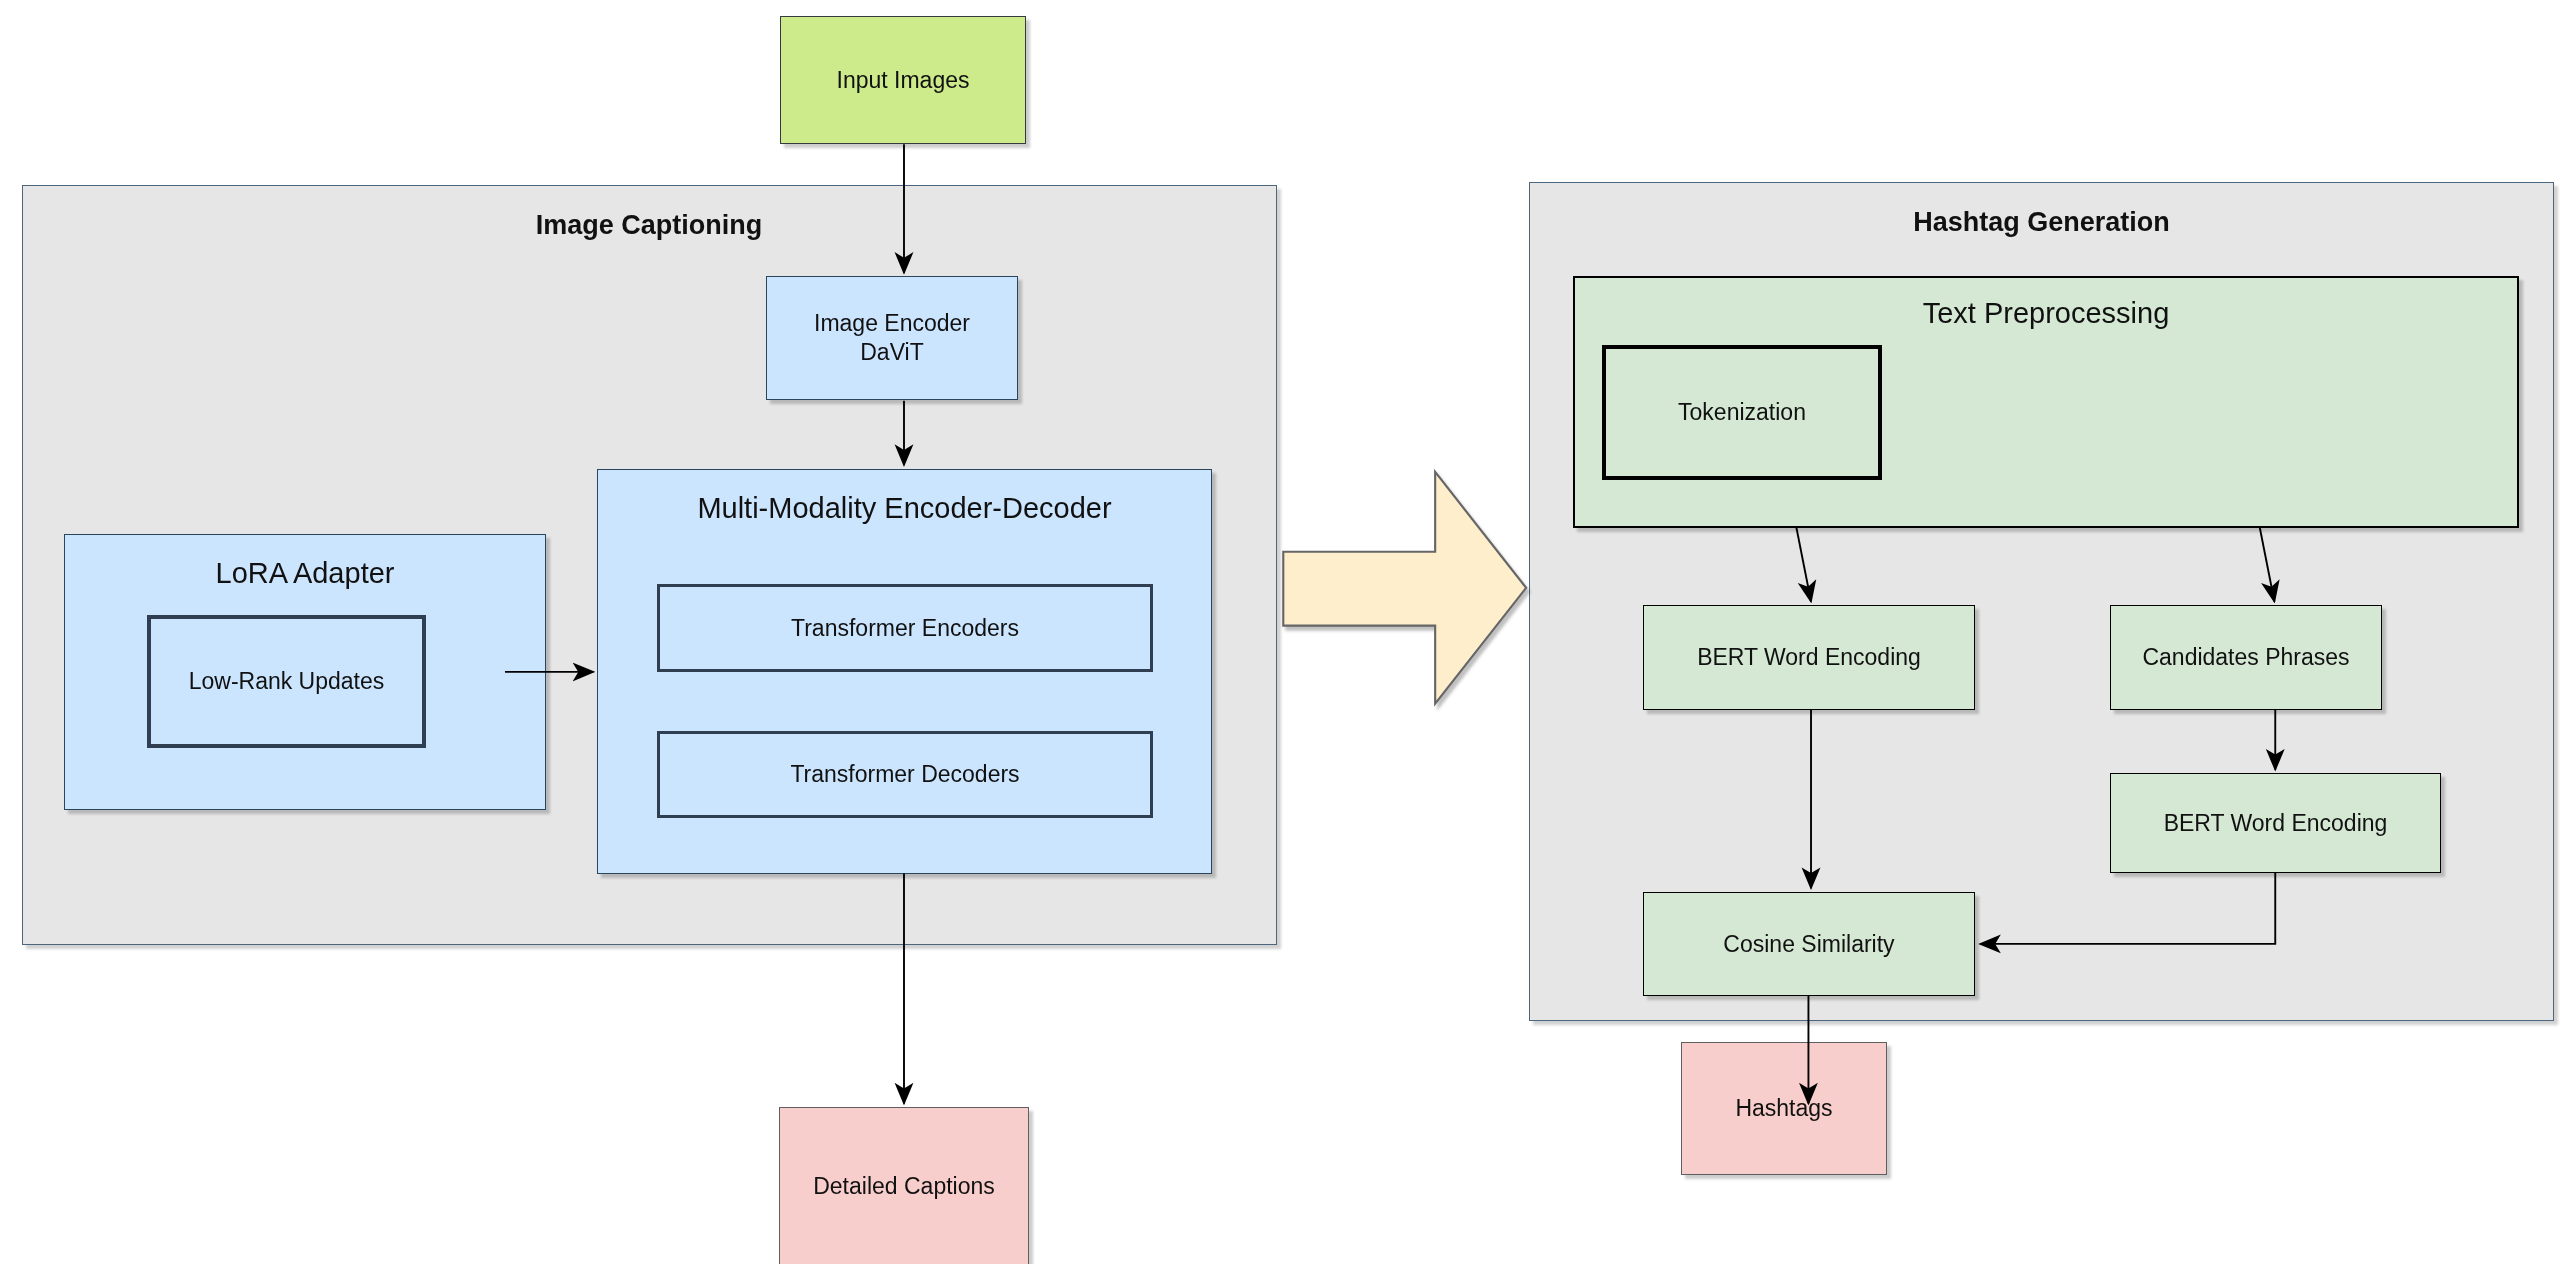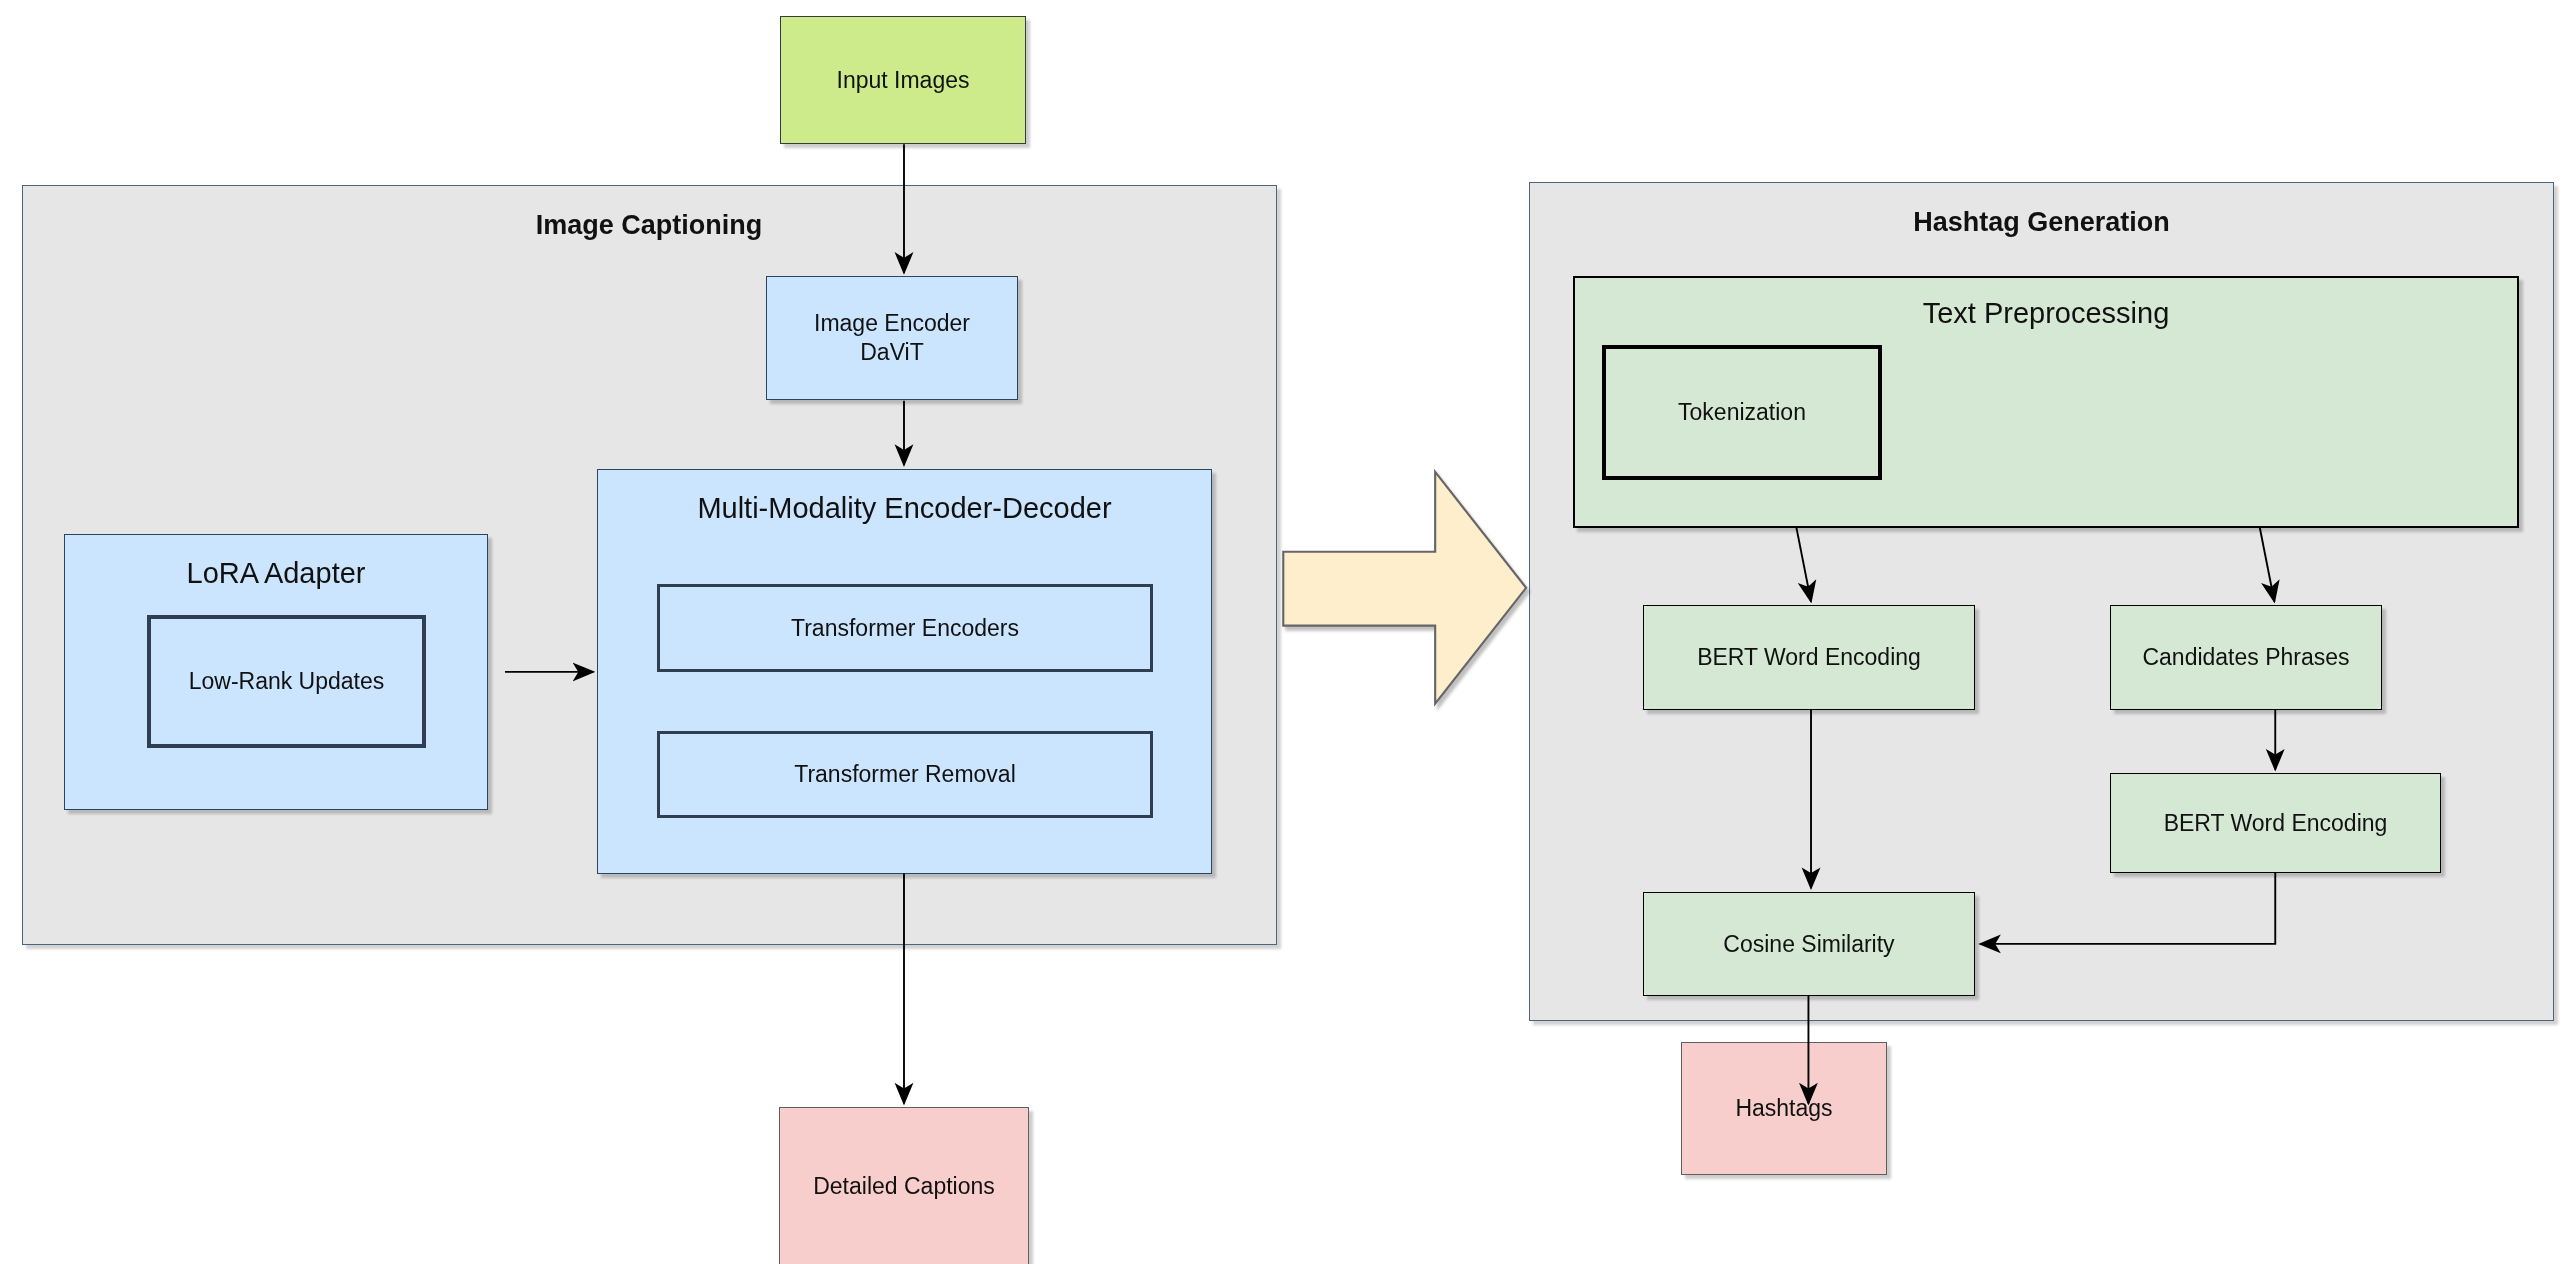--- a/index.html
+++ b/index.html
@@ -89,25 +89,25 @@
     <span class="lbl">Image Encoder
 DaViT</span>
   </div>
 
   <div class="group blue" style="left:597px; top:469px; width:615px; height:405px;">
     <div class="group-title" style="top:22px;">Multi-Modality Encoder-Decoder</div>
     <div class="inner navy" style="left:59px; top:114px; width:496px; height:88px;">
       <span class="lbl">Transformer Encoders</span>
     </div>
     <div class="inner navy" style="left:59px; top:261px; width:496px; height:87px;">
-      <span class="lbl">Transformer Removal</span>
+      <span class="lbl">Transformer Decoders</span>
     </div>
   </div>
 
-  <div class="group blue" style="left:64px; top:534px; width:424px; height:276px;">
+  <div class="group blue" style="left:64px; top:534px; width:482px; height:276px;">
     <div class="group-title" style="top:22px;">LoRA Adapter</div>
     <div class="inner navy" style="left:82px; top:80px; width:279px; height:133px; border-width:4.3px;">
       <span class="lbl">Low-Rank Updates</span>
     </div>
   </div>
 
   <div class="box pink" style="left:779px; top:1107px; width:250px; height:159px;">
     <span class="lbl">Detailed Captions</span>
   </div>
 

